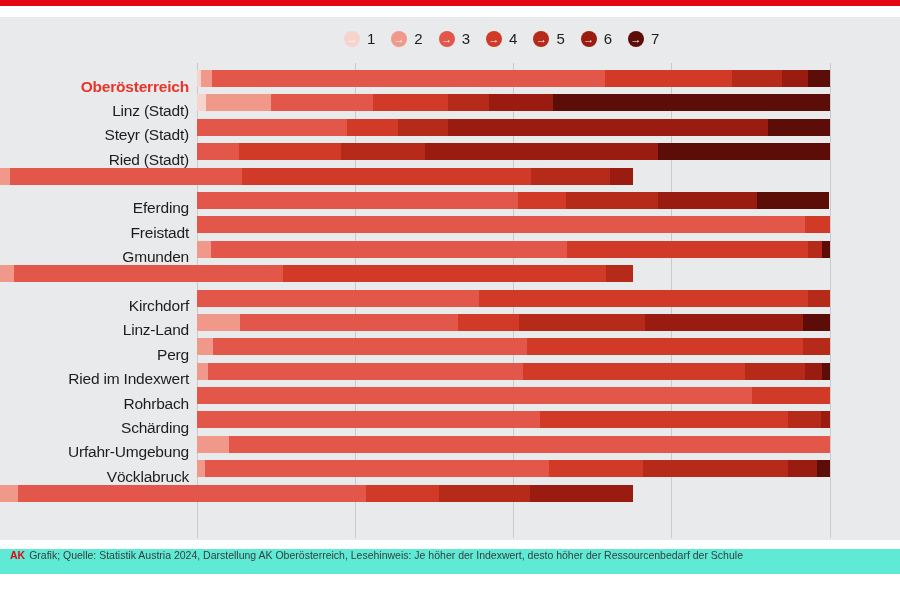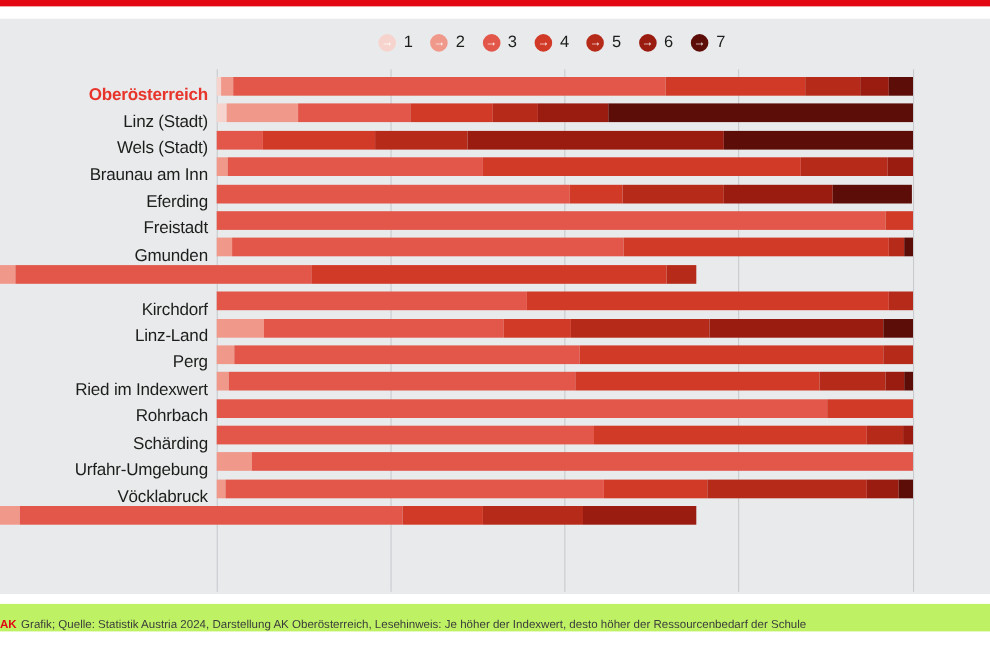--- a/index.html
+++ b/index.html
@@ -17,21 +17,21 @@
   .chart{position:absolute;top:53px;left:0;width:900px;}
   .gridlines{position:absolute;left:197px;top:-7px;width:633px;height:475px;}
   .gridline{position:absolute;top:0;width:1px;height:100%;background:#c8cacd;}
   .rows{position:relative;z-index:1;}
   .row{display:flex;align-items:center;height:17px;margin-bottom:7.4px;}
   .row-label{width:189px;text-align:right;padding-right:8px;font-size:15.5px;color:#1d1d1b;white-space:nowrap;letter-spacing:-0.2px;margin-top:16px;}
   .row-label.hl{color:#e8352b;font-weight:bold;}
   .bar{width:633px;height:17px;display:flex;}
   .seg{height:100%;flex-shrink:1;}
   .gapbottom{height:9px;background:#ffffff;}
-  .footerband{height:25px;background:#bef264;display:flex;align-items:flex-end;font-size:10.5px;color:#3c3c3b;}
+  .footerband{height:25px;background:#5eead4;display:flex;align-items:flex-start;padding-left:10px;font-size:10.5px;color:#3c3c3b;}
   .ak{color:#e30613;font-weight:bold;margin-right:4px;}
 </style>
 </head>
 <body>
 
 <div class="page">
   <div class="topbar"></div>
   <div class="gap"></div>
   <div class="main">
     <div class="legend">
@@ -105,31 +105,40 @@
               <div class="seg" style="width: 1.4%; background: rgb(246, 212, 205);"></div>
               <div class="seg" style="width: 10.3%; background: rgb(240, 152, 138);"></div>
               <div class="seg" style="width: 16.1%; background: rgb(226, 87, 74);"></div>
               <div class="seg" style="width: 11.8%; background: rgb(210, 58, 40);"></div>
               <div class="seg" style="width: 6.6%; background: rgb(182, 42, 25);"></div>
               <div class="seg" style="width: 10%; background: rgb(154, 27, 16);"></div>
               <div class="seg" style="width: 43.8%; background: rgb(93, 13, 8);"></div>
             </div>
           </div>
           <div class="row">
-            <div class="row-label">Wels (Stadt)</div>
+            <div class="row-label">Steyr (Stadt)</div>
+            <div class="bar">
+              <div class="seg" style="width: 23.7%; background: rgb(226, 87, 74);"></div>
+              <div class="seg" style="width: 8.1%; background: rgb(210, 58, 40);"></div>
+              <div class="seg" style="width: 7.9%; background: rgb(182, 42, 25);"></div>
+              <div class="seg" style="width: 50.6%; background: rgb(154, 27, 16);"></div>
+              <div class="seg" style="width: 9.8%; background: rgb(93, 13, 8);"></div>
+            </div>
+          </div>
+          <div class="row">
+            <div class="row-label">Ried (Stadt)</div>
             <div class="bar">
               <div class="seg" style="width: 6.6%; background: rgb(226, 87, 74);"></div>
               <div class="seg" style="width: 16.1%; background: rgb(210, 58, 40);"></div>
               <div class="seg" style="width: 13.4%; background: rgb(182, 42, 25);"></div>
               <div class="seg" style="width: 36.7%; background: rgb(154, 27, 16);"></div>
               <div class="seg" style="width: 27.2%; background: rgb(93, 13, 8);"></div>
             </div>
           </div>
           <div class="row">
-            <div class="row-label">Braunau am Inn</div>
             <div class="bar">
               <div class="seg" style="width: 1.6%; background: rgb(240, 152, 138);"></div>
               <div class="seg" style="width: 36.7%; background: rgb(226, 87, 74);"></div>
               <div class="seg" style="width: 45.7%; background: rgb(210, 58, 40);"></div>
               <div class="seg" style="width: 12.5%; background: rgb(182, 42, 25);"></div>
               <div class="seg" style="width: 3.6%; background: rgb(154, 27, 16);"></div>
             </div>
           </div>
           <div class="row">
             <div class="row-label">Eferding</div>

